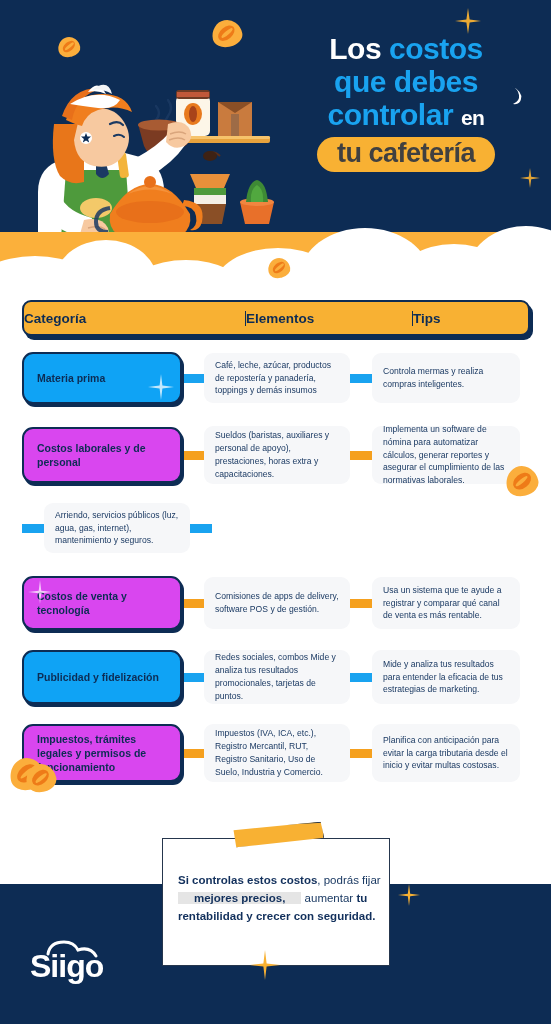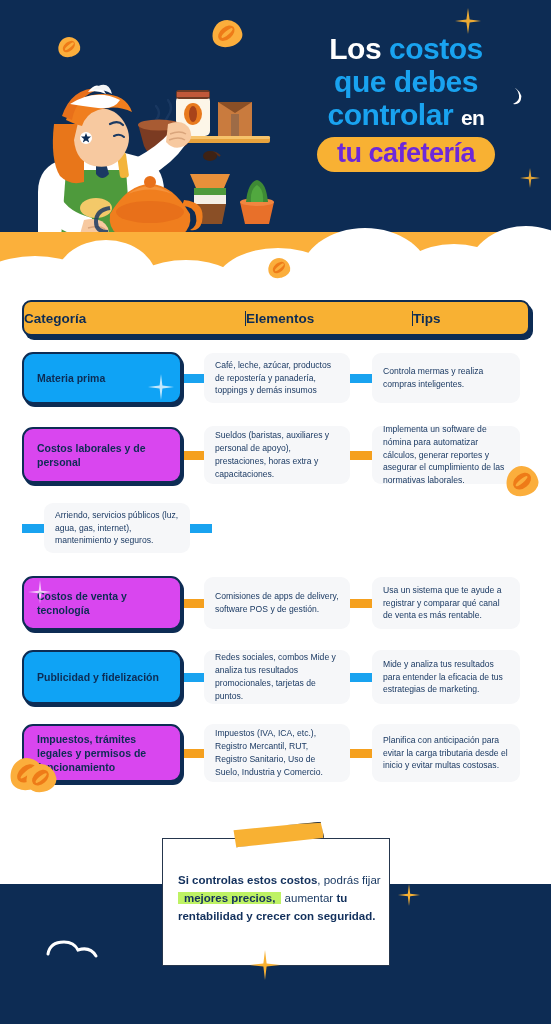--- a/index.html
+++ b/index.html
@@ -32,21 +32,21 @@
   .t1 { font-size:30px; color:#ffffff; }
   .t1 em { font-style:normal; color:#19A3F0; }
   .t2 { font-size:30px; color:#19A3F0; margin-top:3px; }
   .t3 { font-size:30px; color:#ffffff; margin-top:3px; }
   .t3 em { font-style:normal; color:#19A3F0; }
   .t3 small { font-size:21px; }
   .t4box {
     margin-top:7px; display:inline-block; background:#F8B133;
     border-radius:22px; padding:3px 20px 5px;
   }
-  .t4 { font-size:27px; color:#6d28d9; }
+  .t4 { font-size:27px; color:#404040; }
 
   .swoosh { position:absolute; right:26px; top:84px; width:16px; height:22px; }
 
   
   .counter { position:absolute; left:0; top:232px; width:551px; height:36px; background:#FBB03B; }
   .cloudband { position:absolute; left:0; top:226px; width:551px; height:74px; }
   .cl { position:absolute; background:#ffffff; border-radius:50%; }
 
   
   .illo { position:absolute; left:18px; top:62px; width:270px; height:190px; }
@@ -108,21 +108,21 @@
     position:absolute; left:232px; top:824px; width:92px; height:22px;
     background:#F8B133; border:1.5px solid #25364D;
     transform:rotate(-3deg);
     clip-path:polygon(2% 18%, 97% 0%, 100% 74%, 4% 96%);
   }
   .notetext {
     position:absolute; left:178px; top:872px; width:205px;
     font-size:11.5px; line-height:1.55; color:#1B3A63;
   }
   .notetext b { color:#12305C; }
-  .hl { background:#bef264; color:#12305C; font-weight:bold; padding:0 6px;margin-top:8px; }
+  .hl { background:#e5e5e5; color:#12305C; font-weight:bold; padding:0 16px;margin-top:8px; }
 
   .logo { position:absolute; left:30px; top:938px; width:110px; height:46px; }
   .logotext {
     position:absolute; left:0; top:10px; font-size:32px; font-weight:bold;
     color:#ffffff; letter-spacing:-1px;
   }
 </style>
 </head>
 <body>
 
@@ -383,13 +383,14 @@
   <path d="M13 0 L14.4 11.6 L26 13 L14.4 14.4 L13 26 L11.6 14.4 L0 13 L11.6 11.6 Z" fill="#F8B133"></path>
 </svg>
 <svg class="spark" style="left:250px; top:950px;" width="30" height="30" viewBox="0 0 26 26">
   <path d="M13 0 L14.4 11.6 L26 13 L14.4 14.4 L13 26 L11.6 14.4 L0 13 L11.6 11.6 Z" fill="#F8B133"></path>
 </svg>
 
 <div class="logo">
   <svg width="110" height="46" viewBox="0 0 110 46" style="position:absolute; left:0; top:0;">
     <path d="M18 16 q2 -12 16 -12 q10 0 14 8 q12 -4 18 6" stroke="#FFFFFF" stroke-width="3" fill="none" stroke-linecap="round"></path>
   </svg>
+  <div class="logotext">Siigo</div>
 </div>
 
 </body></html>

